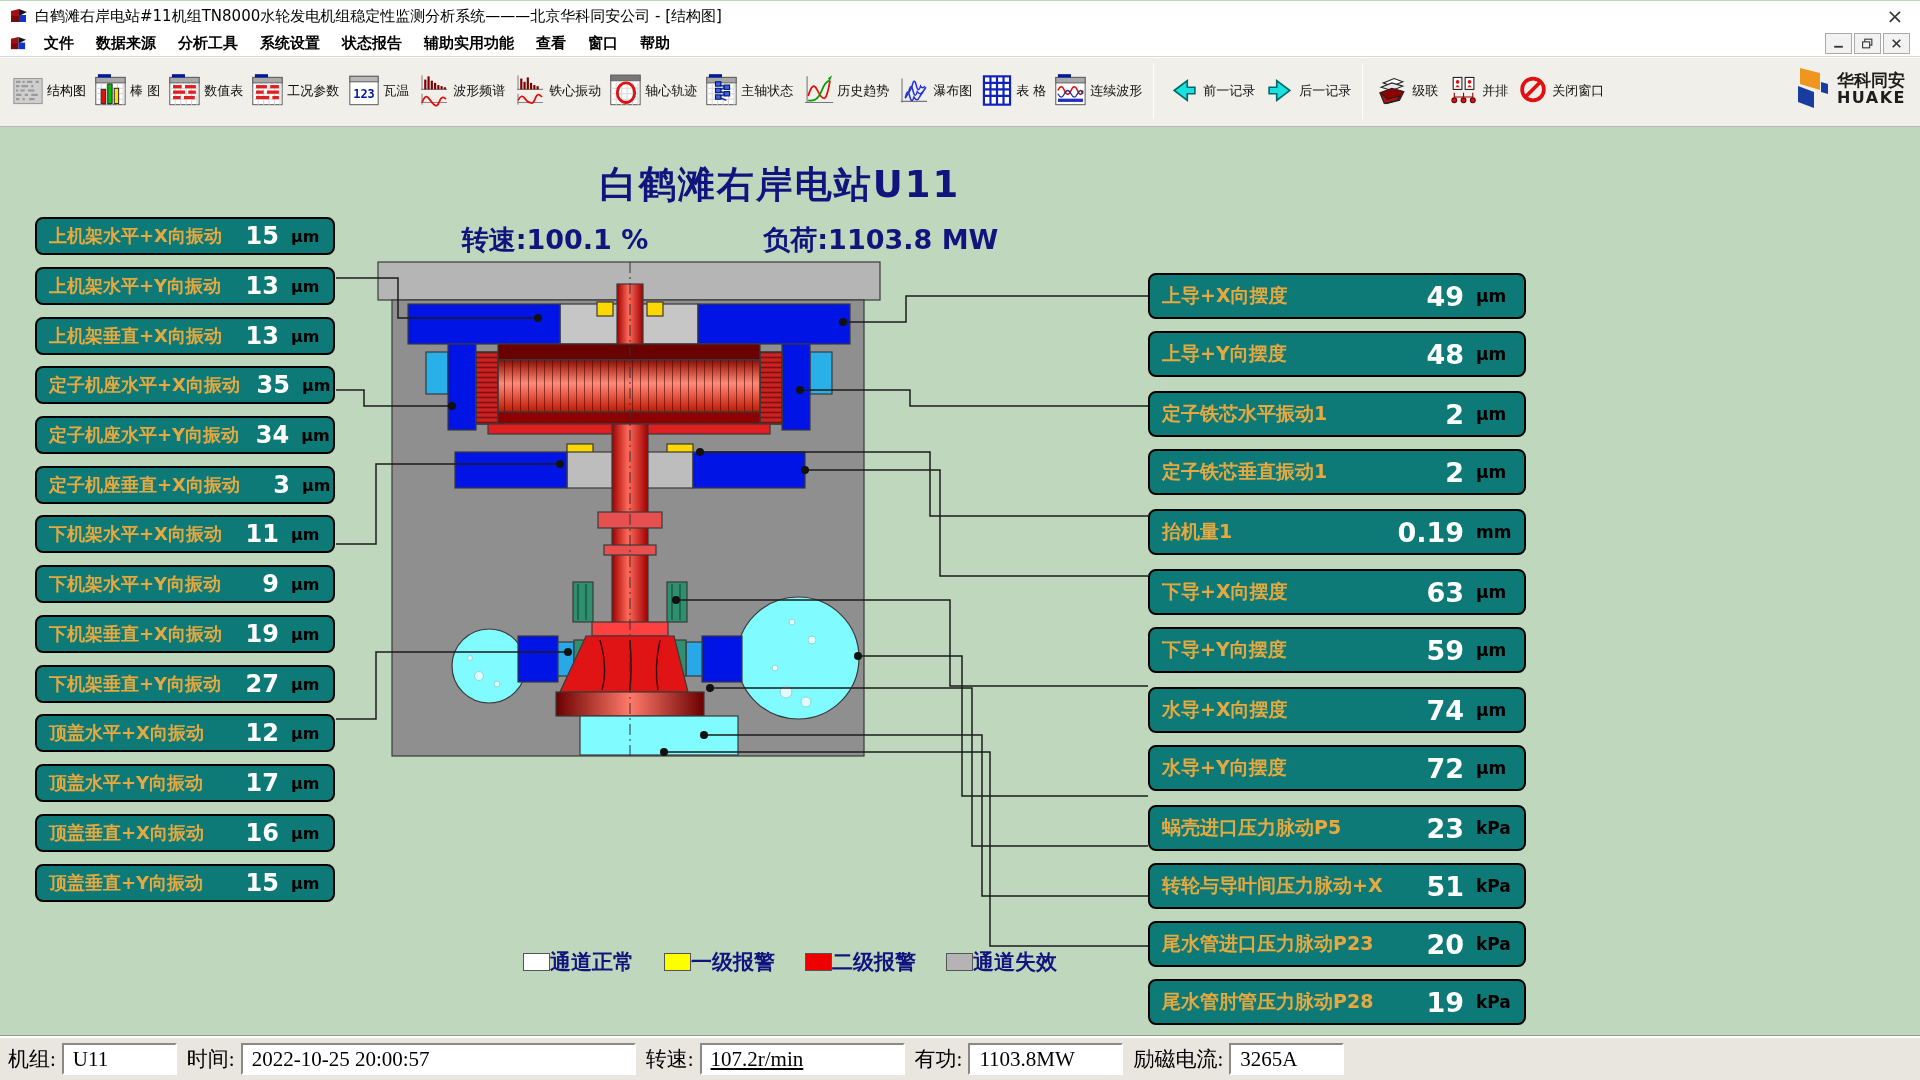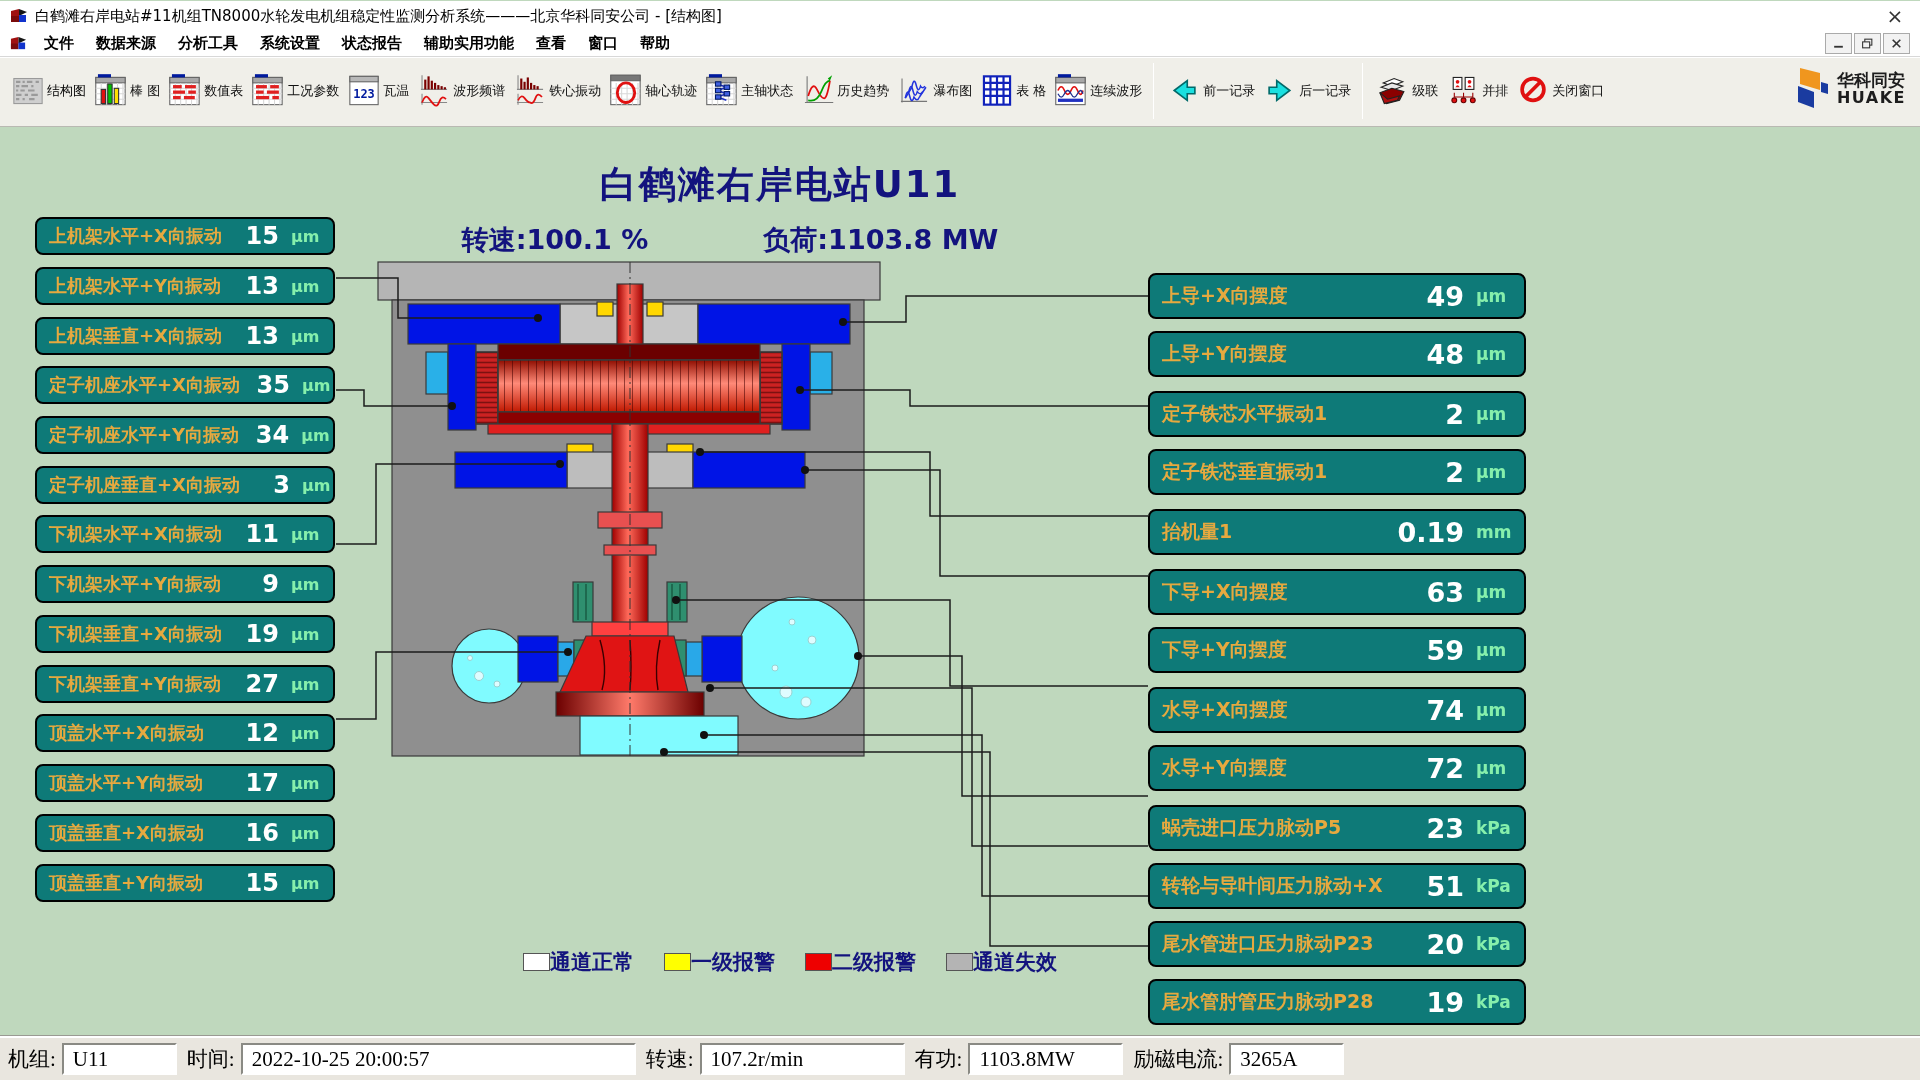--- a/index.html
+++ b/index.html
@@ -51,21 +51,21 @@
   .panel { display:flex; align-items:center; background:#0e7a78; border:2px solid #000; border-radius:8px;
     padding:0 8px 0 12px; }
   .lcol .panel { height:38px; }
   .rcol .panel { height:46px; }
   .plabel { flex:1; color:#e6a93f; font-weight:600; white-space:nowrap; }
   .lcol .plabel { font-size:18px; }
   .rcol .plabel { font-size:19px; }
   .pvalue { color:#ffffff; font-weight:700; text-align:right; }
   .lcol .pvalue { font-size:24px; min-width:50px; }
   .rcol .pvalue { font-size:27px; min-width:58px; }
-  .punit { color:#86efac; font-weight:600; text-align:left; margin-left:12px; }
+  .punit { color:#000000; font-weight:600; text-align:left; margin-left:12px; }
   .lcol .punit { font-size:16px; width:34px; }
   .rcol .punit { font-size:17px; width:40px; }
 
   .legend { position:absolute; left:440px; top:948px; width:700px; z-index:2;
     display:flex; justify-content:center; gap:30px; align-items:center; }
   .lg-item { display:flex; align-items:center; }
   .lg-swatch { width:27px; height:18px; border:1px solid #555; }
   .lg-label { font-size:21px; font-weight:700; color:#13137e; white-space:nowrap; }
 
   
@@ -677,21 +677,21 @@
     <span class="st-field">
     <span class="st-label">机组:</span>
     <span class="st-box" style="min-width: 115px;">U11</span>
   </span>
     <span class="st-field">
     <span class="st-label">时间:</span>
     <span class="st-box" style="min-width: 395px;">2022-10-25 20:00:57</span>
   </span>
     <span class="st-field">
     <span class="st-label">转速:</span>
-    <span class="st-box" style="min-width: 205px;">107.2r/min</span>
+    <span class="st-box" style="min-width: 205px; text-decoration: underline;">107.2r/min</span>
   </span>
     <span class="st-field">
     <span class="st-label">有功:</span>
     <span class="st-box" style="min-width: 155px;">1103.8MW</span>
   </span>
     <span class="st-field">
     <span class="st-label">励磁电流:</span>
     <span class="st-box" style="min-width: 115px;">3265A</span>
   </span>
   </div>

